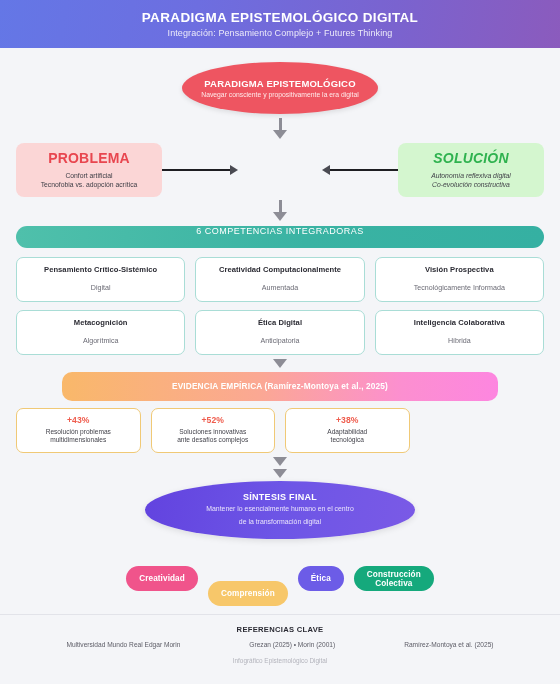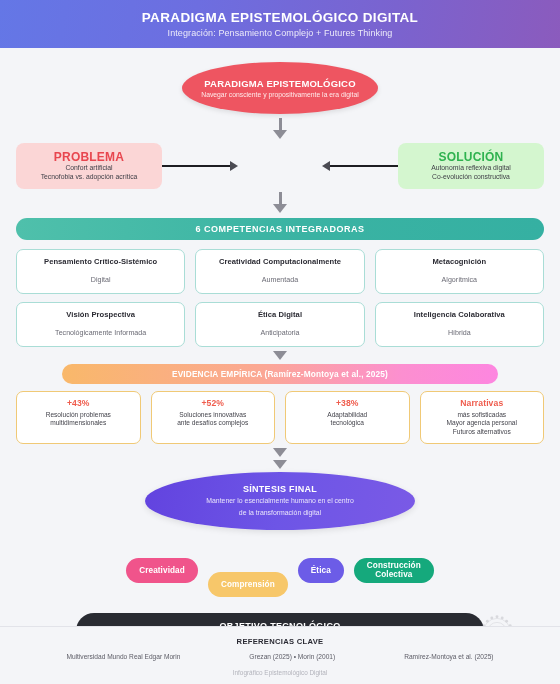--- a/index.html
+++ b/index.html
@@ -61,25 +61,25 @@
 
   
   .ps-row {
     display: flex; align-items: center; justify-content: space-between;
     margin-top: 4px;
   }
   .ps-box {
     width: 146px; padding: 7px 6px; border-radius: 8px;
     text-align: center;
   }
-  .ps-box .t { font-size: 12px; font-weight: bold; letter-spacing: .2px; margin-bottom: 0; }
+  .ps-box .t { font-size: 14px; font-weight: bold; letter-spacing: .2px; margin-bottom: 6px; }
   .ps-box .l { font-size: 6.8px; color: #3e3e46; line-height: 1.32; }
   .ps-problem { background: #fbd6d6; }
   .ps-problem .t { color: #e8464f; }
-  .ps-solution { background: #d4f6cf; }
+  .ps-solution { background: #d4f6cf; font-style: italic; }
   .ps-solution .t { color: #2fb24f; }
 
   .hline-wrap { flex: 1; display: flex; align-items: center; position: relative; height: 10px; }
   .hline { flex: 1; height: 1.6px; background: #1d1d22; }
   .arrow-right {
     width: 0; height: 0;
     border-top: 5px solid transparent;
     border-bottom: 5px solid transparent;
     border-left: 8px solid #4a4a52;
   }
@@ -88,22 +88,22 @@
     border-top: 5px solid transparent;
     border-bottom: 5px solid transparent;
     border-right: 8px solid #4a4a52;
   }
   .ps-gap { width: 84px; }
 
   
   .banner-teal {
     height: 22px; border-radius: 11px;
     background: linear-gradient(90deg, #4fc0ab 0%, #3ab3a3 55%, #35b0a2 100%);
-    display: flex; align-items: center; justify-content: center;
-    color: #fff; font-size: 9px; font-weight: bold; letter-spacing: .5px;
+    display: flex; align-items: flex-start; justify-content: center;
+    color: #fff; font-size: 9px; font-weight: normal; letter-spacing: .5px;
   }
 
   
   .comp-grid {
     display: grid;
     grid-template-columns: repeat(3, 1fr);
     gap: 8px 10px;
     margin-top: 9px;
   }
   .comp-card {
@@ -111,21 +111,21 @@
     border: 1.2px solid #a9ddd6;
     border-radius: 7px;
     padding: 7px 4px 9px;
     text-align: center;
   }
   .comp-card .t { font-size: 7.6px; font-weight: bold; color: #2b2b33; letter-spacing: .05px; }
   .comp-card .s { font-size: 7.1px; color: #6a6a74; margin-top: 10px; }
 
   
   .banner-evid {
-    height: 20px; border-radius: 10px;
+    height: 29px; border-radius: 10px;
     margin: 0 46px;
     background: linear-gradient(90deg, #f9b86a 0%, #fba893 45%, #fc8fd0 78%, #fd86e0 100%);
     display: flex; align-items: center; justify-content: center;
     color: #fff; font-size: 8.3px; font-weight: bold; letter-spacing: .15px;
   }
   .stat-row {
     display: grid; grid-template-columns: repeat(4, 1fr);
     gap: 10px; margin-top: 7px;
   }
   .stat-card {
@@ -189,21 +189,21 @@
   .objetivo .t { font-size: 9px; font-weight: bold; letter-spacing: .3px; }
   .objetivo .l { font-size: 7.3px; color: #e2e2e8; margin-top: 2px; }
   .seal {
     position: absolute; right: 27px; top: 50%;
     transform: translateY(-50%);
     width: 40px; height: 40px; opacity: .30;
   }
 
   
   .footer {
-    position: absolute; left: 0; right: 0; bottom: 0;
+    position: absolute; left: 0; right: 0; bottom: 12px;
     padding: 10px 14px 8px;
     border-top: 1px solid #e2e3e9;
     background: #f4f5f8;
     text-align: center;
   }
   .footer .rt { font-size: 7.6px; font-weight: bold; color: #2a2a33; letter-spacing: .3px; }
   .refs {
     display: flex; justify-content: space-around; align-items: center;
     margin-top: 7px; padding: 0 18px;
   }
@@ -272,26 +272,26 @@
     <div class="comp-grid">
       <div class="comp-card">
         <div class="t">Pensamiento Crítico-Sistémico</div>
         <div class="s">Digital</div>
       </div>
       <div class="comp-card">
         <div class="t">Creatividad Computacionalmente</div>
         <div class="s">Aumentada</div>
       </div>
       <div class="comp-card">
+        <div class="t">Visión Prospectiva</div>
+        <div class="s">Tecnológicamente Informada</div>
+      </div>
+      <div class="comp-card">
         <div class="t">Metacognición</div>
         <div class="s">Algorítmica</div>
-      </div>
-      <div class="comp-card">
-        <div class="t">Visión Prospectiva</div>
-        <div class="s">Tecnológicamente Informada</div>
       </div>
       <div class="comp-card">
         <div class="t">Ética Digital</div>
         <div class="s">Anticipatoria</div>
       </div>
       <div class="comp-card">
         <div class="t">Inteligencia Colaborativa</div>
         <div class="s">Híbrida</div>
       </div>
     </div>
@@ -312,26 +312,20 @@
       </div>
       <div class="stat-card">
         <div class="v">+52%</div>
         <div class="d">Soluciones innovativas
 ante desafíos complejos</div>
       </div>
       <div class="stat-card">
         <div class="v">+38%</div>
         <div class="d">Adaptabilidad
 tecnológica</div>
-      </div>
-      <div class="stat-card">
-        <div class="v">Narrativas</div>
-        <div class="d">más sofisticadas
-Mayor agencia personal
-Futuros alternativos</div>
       </div>
     </div>
 
     <div class="vconn" style="margin-top:4px;">
       <div class="arrow-down"></div>
     </div>
 
 
     <div class="vconn" style="margin-top:3px;">
       <div class="arrow-down"></div>

